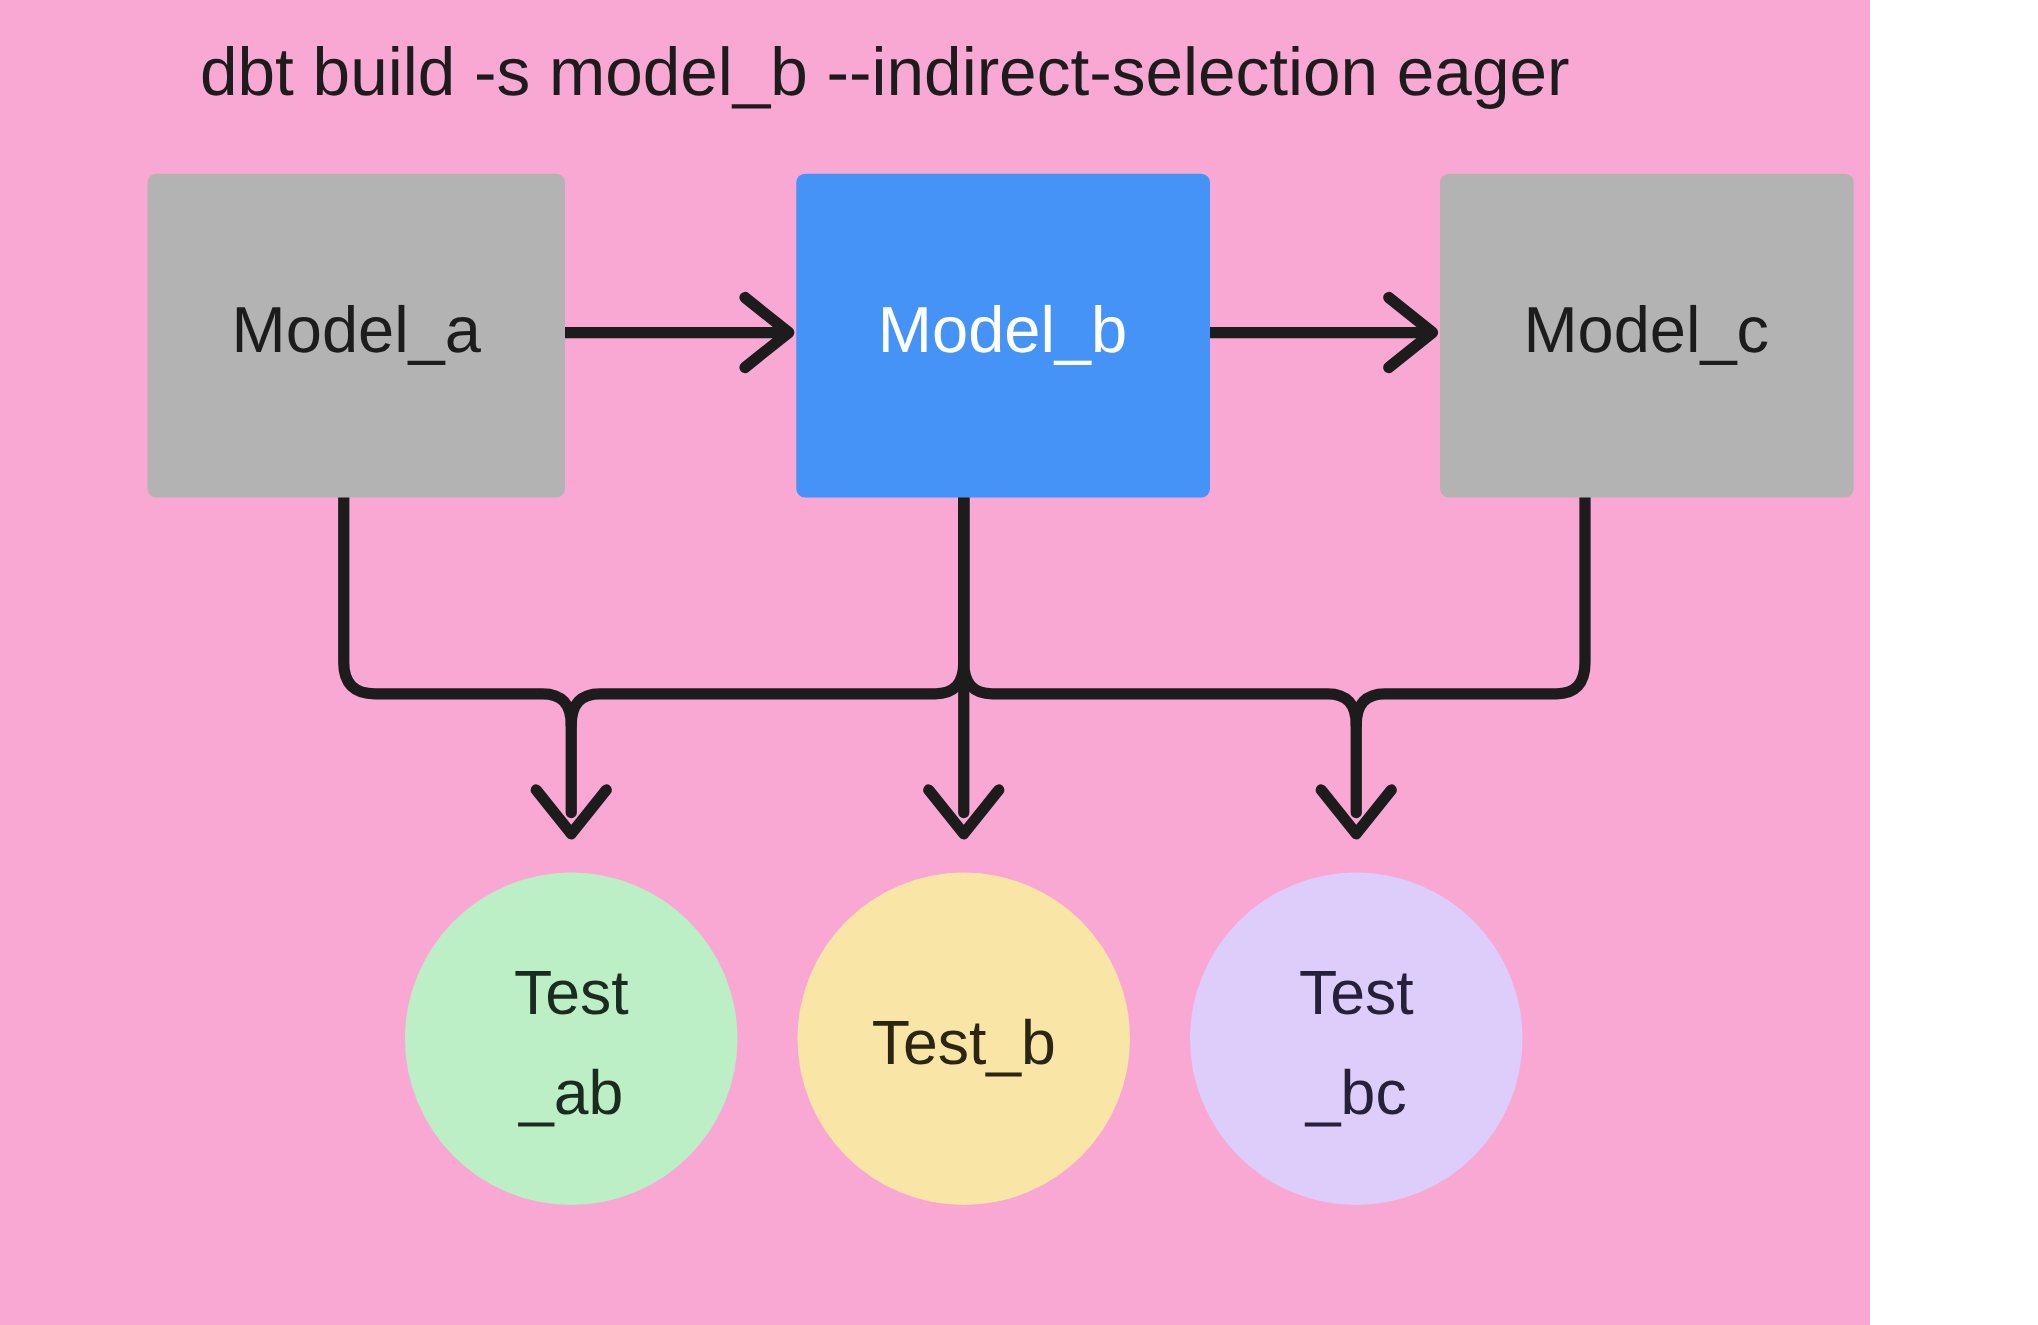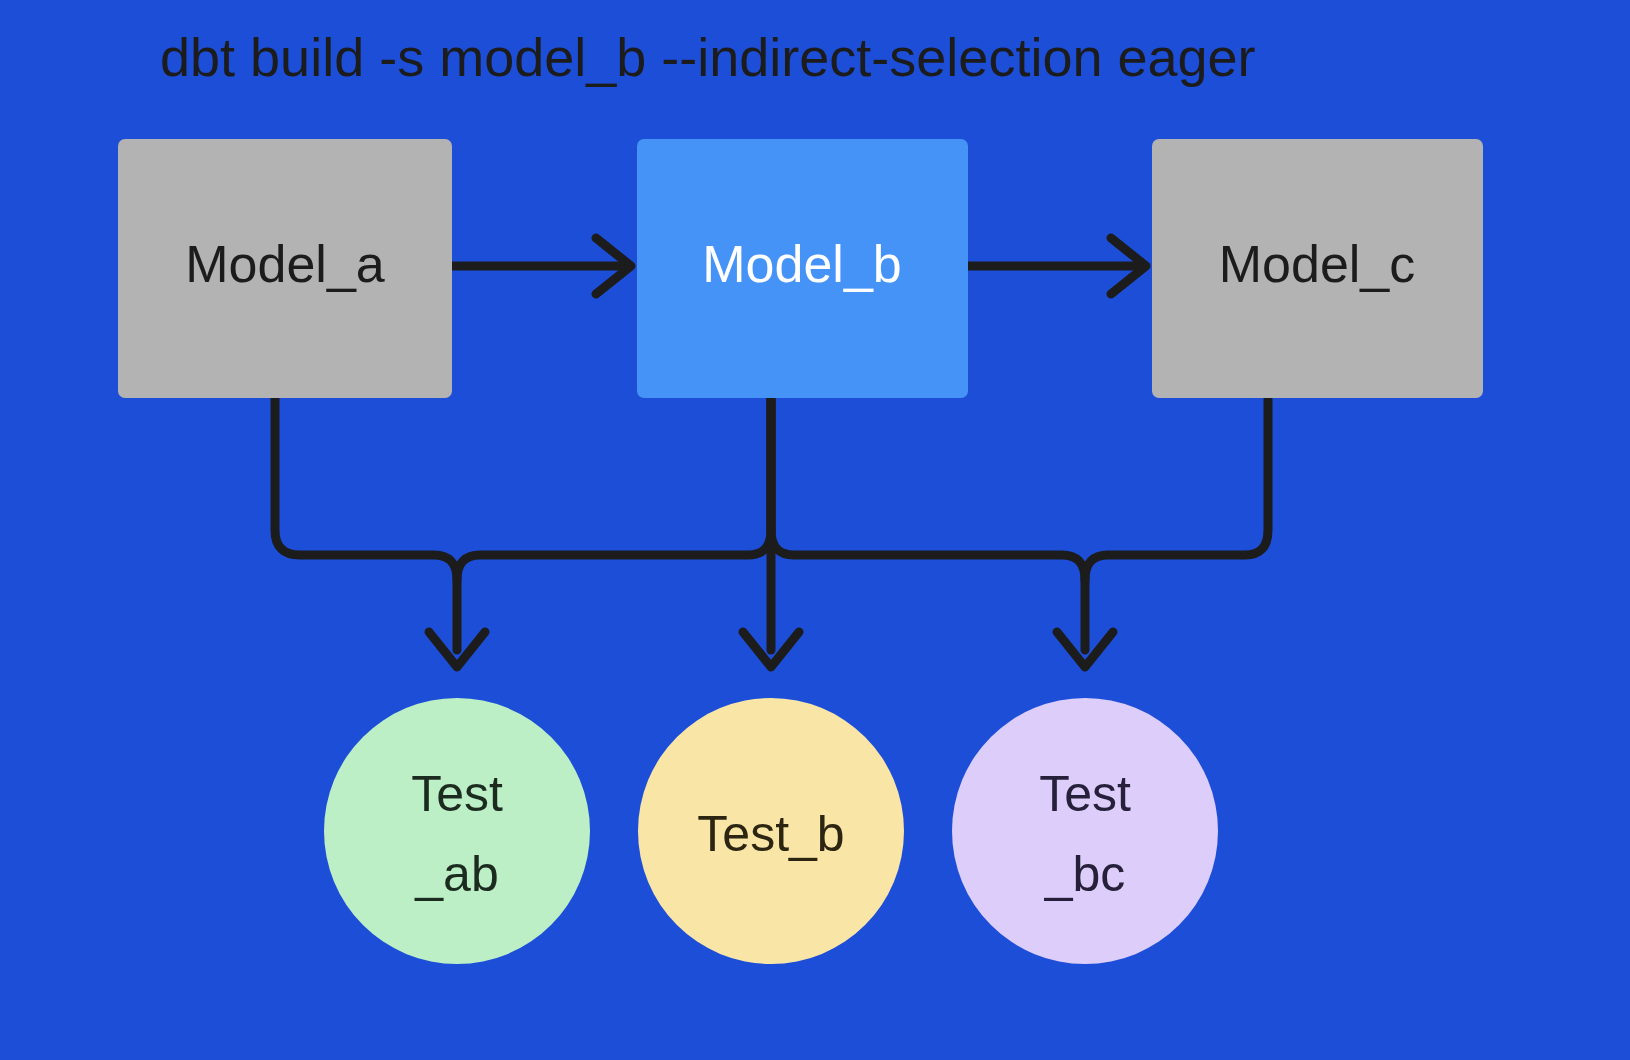--- a/index.html
+++ b/index.html
@@ -8,23 +8,23 @@
     background: #ffffff;
   }
   body {
     width: 1630px;
     height: 1060px;
     font-family: "Liberation Sans", sans-serif;
     overflow: hidden;
   }
   #diagram-root {
     position: relative;
-    width: 1630px;
+    width: 1496px;
     height: 1060px;
-    background: #1d4ed8;
+    background: #f9a8d4;
   }
   svg#diagram-canvas {
     position: absolute;
     top: 0;
     left: 0;
     width: 1630px;
     height: 1060px;
     display: block;
   }
   .node-box {

